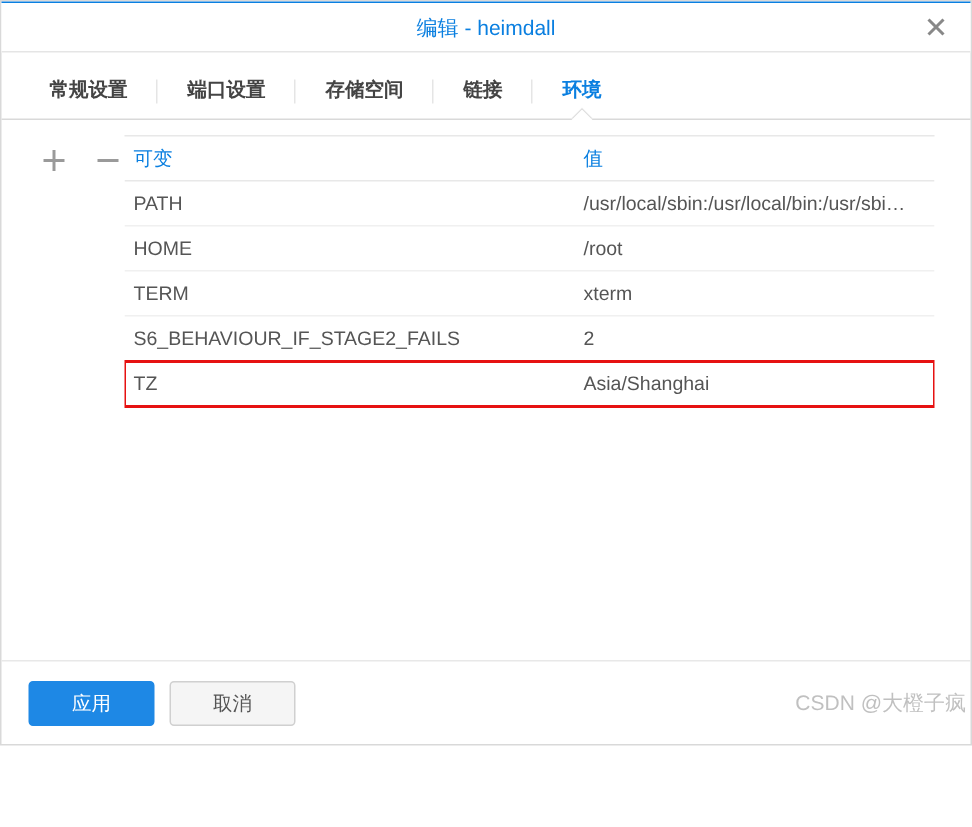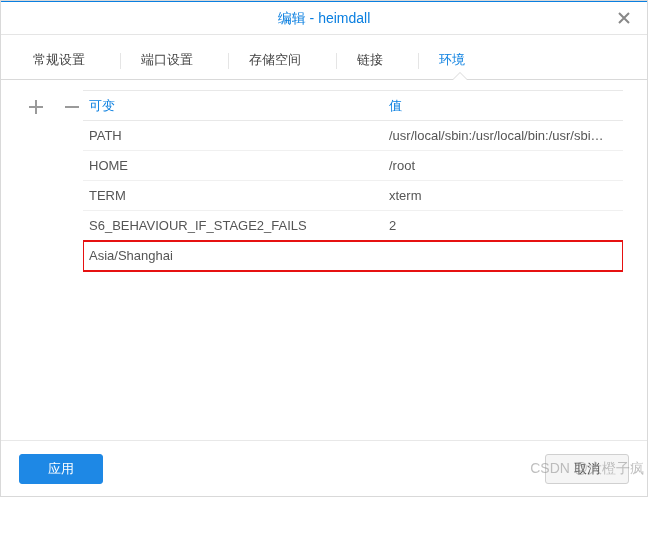--- a/index.html
+++ b/index.html
@@ -3,36 +3,36 @@
 <meta charset="utf-8">
 <style>
   * { box-sizing: border-box; margin: 0; padding: 0; }
   html, body { width: 648px; height: 551px; font-family: "Microsoft YaHei", Arial, sans-serif; font-size: 13px; color: #444; background: #fff; }
   .window { width: 648px; height: 497px; border: 1px solid #d9d9d9; display: flex; flex-direction: column; position: relative; }
   .titlebar { height: 34px; line-height: 34px; text-align: center; color: #0a7fe0; font-size: 14px; border-bottom: 1px solid #e5e5e5; position: relative; background: #fff; }
   .titlebar::before { content: ""; position: absolute; left: 0; right: 0; top: 0; height: 1px; background: #0a7fe0; }
   .close-btn { position: absolute; right: 8px; top: 0; width: 30px; height: 34px; display: flex; align-items: center; justify-content: center; cursor: pointer; }
   .close-btn svg { width: 14px; height: 14px; stroke: #888; stroke-width: 2; }
   .tabs { display: flex; padding: 8px 14px 0 14px; gap: 4px; border-bottom: 1px solid #d9d9d9; position: relative; }
-  .tab { padding: 8px 34px 10px 18px; cursor: pointer; color: #444; position: relative; }
+  .tab { padding: 8px 18px 10px 18px; cursor: pointer; color: #444; position: relative; font-weight: bold; }
   .tab.sep::after { content: ""; position: absolute; right: -2px; top: 10px; bottom: 10px; width: 1px; background: #e5e5e5; }
   .tab.active { color: #0a7fe0; }
   .tab.active::after { content: ""; position: absolute; left: 50%; bottom: -1px; transform: translateX(-50%); width: 0; height: 0; border-left: 7px solid transparent; border-right: 7px solid transparent; border-bottom: 7px solid #fff; filter: drop-shadow(0 -1px 0 #d9d9d9); }
   .body { flex: 1; padding: 10px 24px 0 24px; overflow: hidden; display: flex; flex-direction: row; }
   .toolbar { display: flex; gap: 14px; padding: 6px 0 10px 0; }
   .tool-btn { width: 22px; height: 22px; display: flex; align-items: center; justify-content: center; cursor: pointer; color: #9a9a9a; }
   .tool-btn svg { width: 20px; height: 20px; stroke: currentColor; stroke-width: 2; }
   .table { border-top: 1px solid #e8e8e8; flex: 1; overflow: hidden; position: relative; }
   .thead { display: flex; height: 30px; align-items: center; color: #0a7fe0; border-bottom: 1px solid #e8e8e8; }
   .col-var { flex: 0 0 300px; padding-left: 6px; }
   .col-val { flex: 1; padding-left: 6px; }
   .row { display: flex; height: 30px; align-items: center; border-bottom: 1px solid #f0f0f0; color: #555; }
   .row .col-var, .row .col-val { white-space: nowrap; overflow: hidden; text-overflow: ellipsis; }
   .row.highlight { outline: 2px solid #e61111; outline-offset: -1px; }
-  .footer { height: 56px; display: flex; align-items: center; justify-content: space-between; gap: 10px; padding: 0 18px; border-top: 1px solid #e8e8e8; position: relative; }
+  .footer { height: 56px; display: flex; align-items: center; justify-content: flex-start; gap: 10px; padding: 0 18px; border-top: 1px solid #e8e8e8; position: relative; }
   .btn { min-width: 84px; height: 30px; line-height: 28px; text-align: center; border-radius: 3px; font-size: 13px; cursor: pointer; }
   .btn-primary { background: #1e88e5; color: #fff; border: 1px solid #1e88e5; }
   .btn-default { background: #f5f5f5; color: #555; border: 1px solid #d0d0d0; }
   .watermark { position: absolute; right: 3px; bottom: 18px; color: rgba(140,140,140,0.55); font-size: 14px; pointer-events: none; }
 </style>
 </head>
 <body>
 <div class="window">
 
   <div class="titlebar">
@@ -82,20 +82,21 @@
       </div>
       <div class="row">
         <div class="col-var">TERM</div>
         <div class="col-val">xterm</div>
       </div>
       <div class="row">
         <div class="col-var">S6_BEHAVIOUR_IF_STAGE2_FAILS</div>
         <div class="col-val">2</div>
       </div>
       <div class="row highlight">
+        <div class="col-var">TZ</div>
         <div class="col-val">Asia/Shanghai</div>
       </div>
     </div>
   </div>
 
   <div class="footer">
     <div class="btn btn-primary">应用</div>
     <div class="btn btn-default">取消</div>
     <div class="watermark">CSDN @大橙子疯</div>
   </div>

